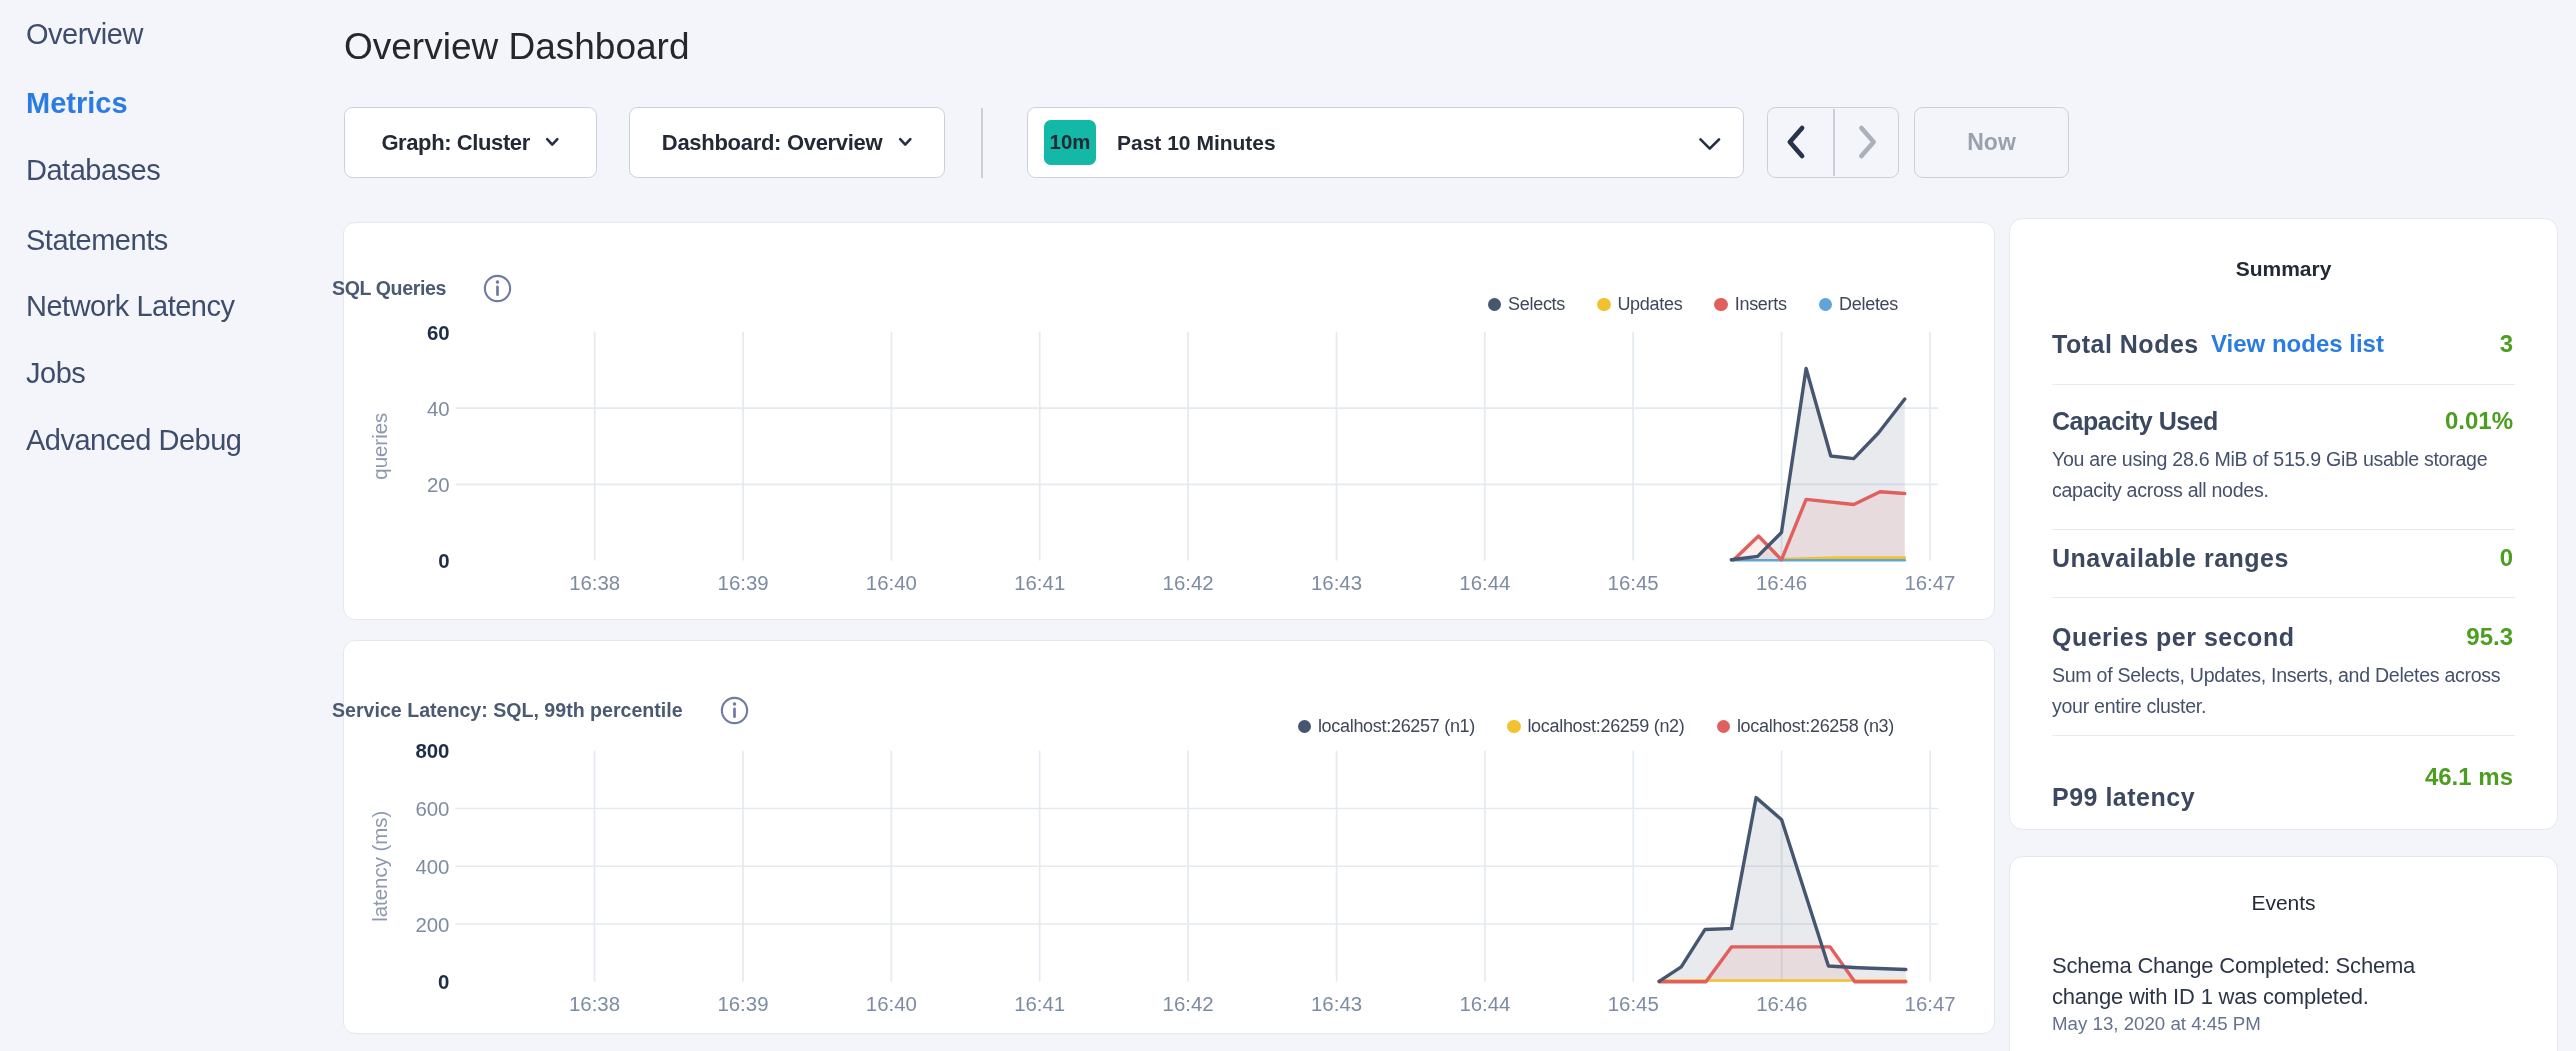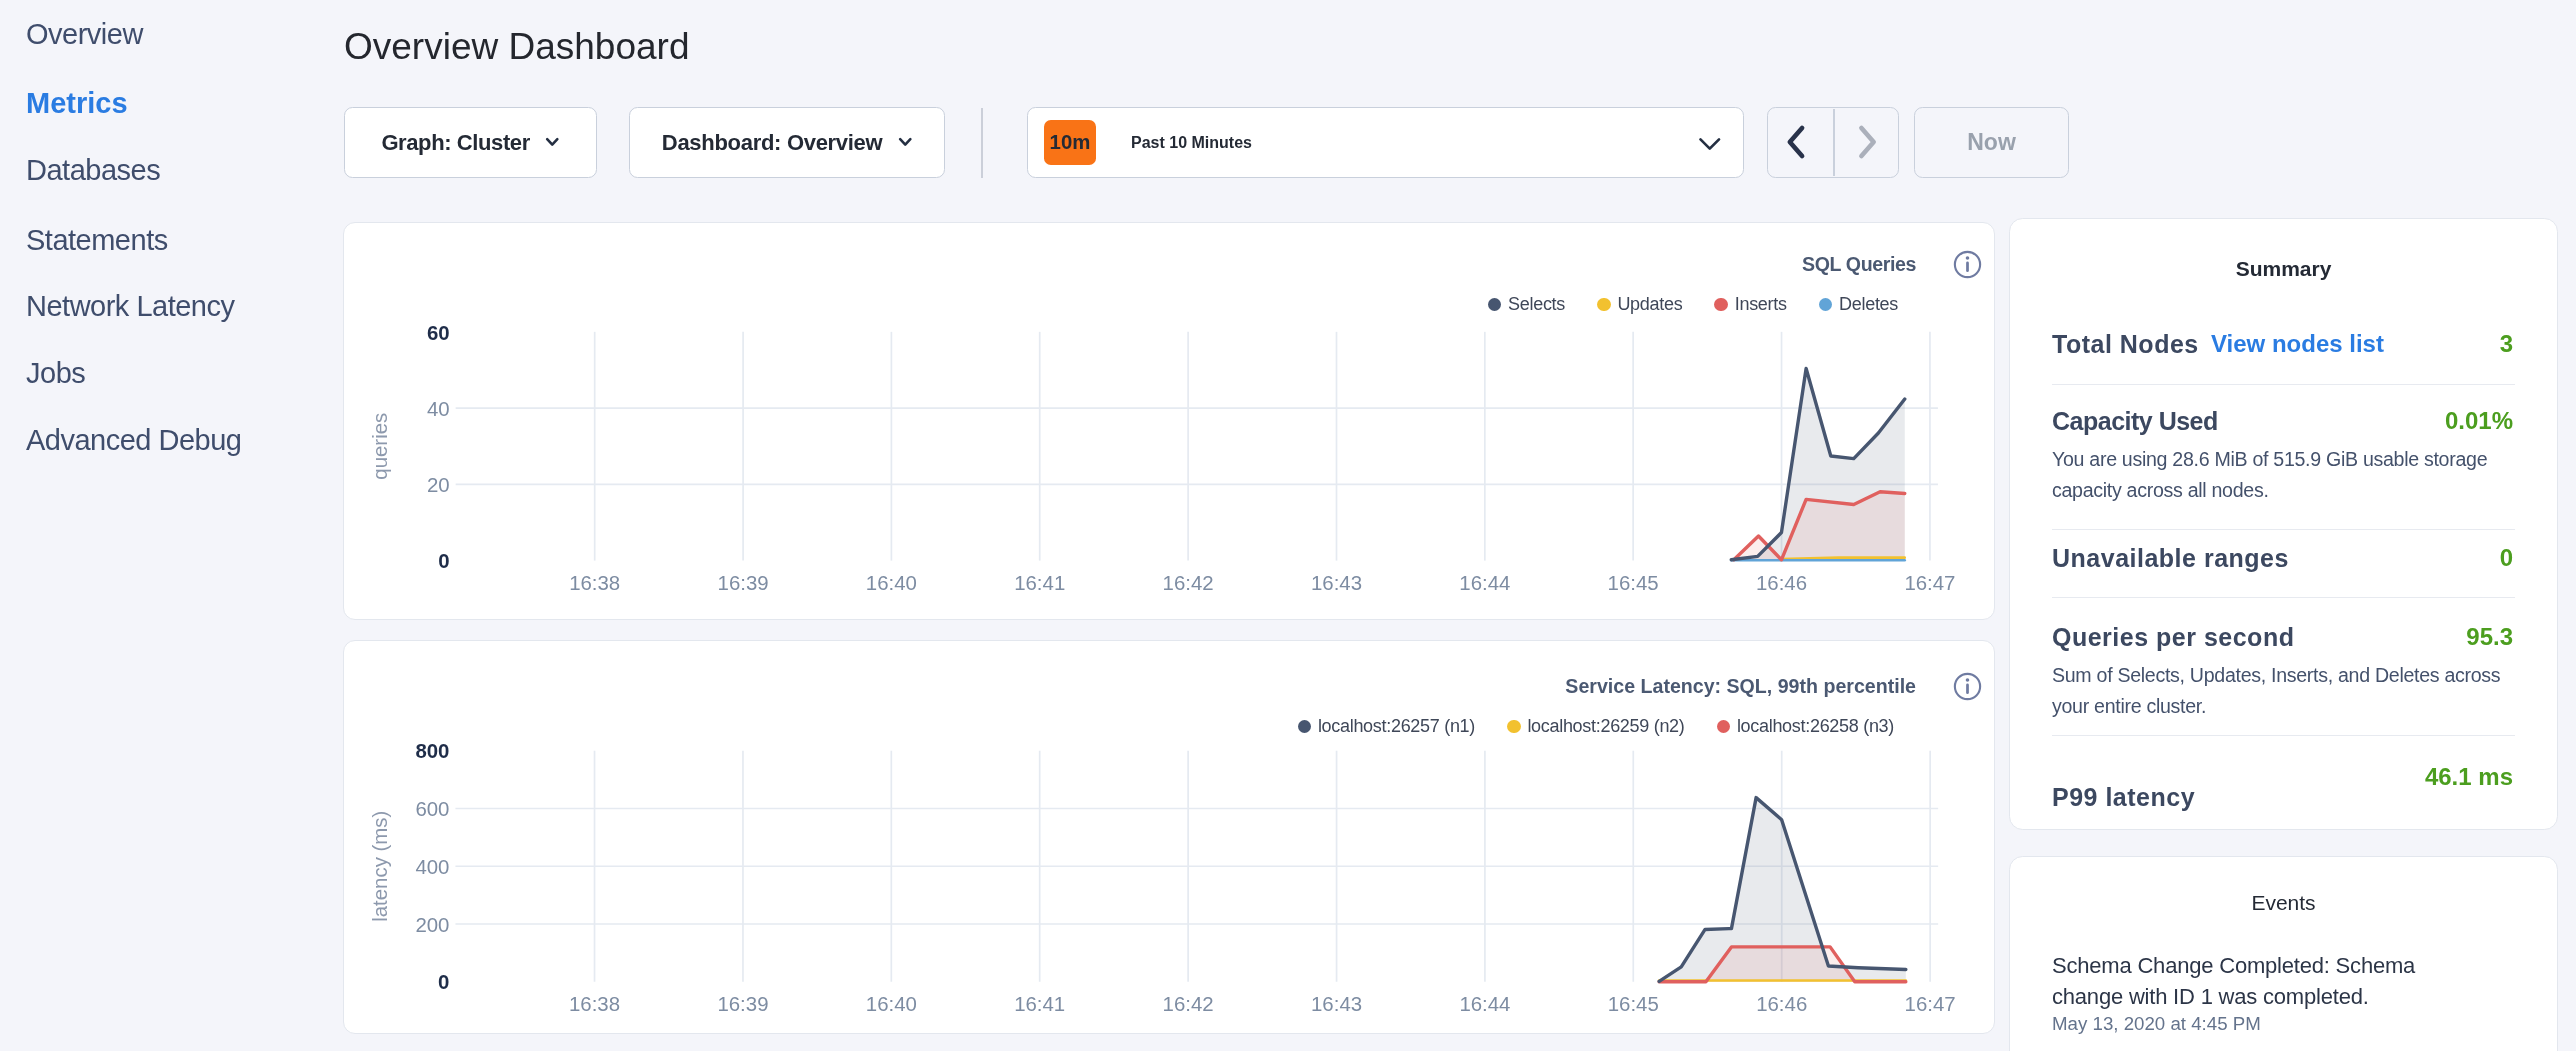--- a/index.html
+++ b/index.html
@@ -5,22 +5,22 @@
 html,body { width:2576px; height:1051px; overflow:hidden; }
 body { background:#f4f5fa; font-family:"Liberation Sans", sans-serif; position:relative; }
 svg text { font-family:"Liberation Sans", sans-serif; }
 .abs { position:absolute; white-space:nowrap; }
 .nav { position:absolute; left:26px; font-size:29px; letter-spacing:-0.5px; color:#3f4d6c; white-space:nowrap; }
 .nav.active { color:#2a7ce2; font-weight:700; letter-spacing:0; }
 .btn { position:absolute; top:107px; height:71px; background:#fff; border:1.7px solid #c9d0dc; border-radius:8.5px;
   display:flex; align-items:center; justify-content:center; font-size:22px; font-weight:700; color:#242a35; white-space:nowrap; }
 .btn.ghost { background:transparent; }
 .card { position:absolute; background:#fff; border:1.7px solid #e3e7ee; border-radius:12px; }
-.ctitle { position:absolute; left:0; right:0; display:flex; align-items:center; justify-content:flex-end; gap:37px;
-  font-size:19.6px; font-weight:700; color:#4b5972; white-space:nowrap; transform:translateX(-12px); }
+.ctitle { position:absolute; left:0; right:0; display:flex; align-items:center; justify-content:flex-start; gap:37px;
+  font-size:19.6px; font-weight:700; color:#4b5972; white-space:nowrap; transform:translateX(-12px);margin-top:24px; }
 .legend { position:absolute; display:flex; gap:32px; font-size:18px; letter-spacing:-0.3px; color:#3f4758; align-items:center; }
 .li { display:flex; align-items:center; gap:6.8px; white-space:nowrap; }
 .dot { width:13.6px; height:13.6px; border-radius:50%; display:inline-block; flex:none; }
 .slab { position:absolute; left:42px; font-size:25px; font-weight:700; color:#3c4860; letter-spacing:0.5px; white-space:nowrap; }
 .sval { position:absolute; right:44px; font-size:24px; font-weight:700; color:#4c9e1f; white-space:nowrap; }
 .sdesc { position:absolute; left:42px; font-size:19.6px; letter-spacing:-0.3px; color:#44516b; line-height:31px; }
 .sdiv { position:absolute; left:42px; right:42px; height:0; border-top:1.7px solid #e7eaf0; }
 </style></head>
 <body>
 
@@ -35,22 +35,22 @@
 <div class="abs" style="left:344px;top:26px;font-size:37px;color:#24272e">Overview Dashboard</div>
 
 <div class="btn" style="left:344px;width:253px;letter-spacing:-0.4px">Graph: Cluster<svg width="14.5" height="10.2" viewBox="0 0 17 12" style="margin-left:15.3px">
       <path d="M2.5 2.5 L8.5 9 L14.5 2.5" fill="none" stroke="#242f42" stroke-width="3" stroke-linecap="round" stroke-linejoin="round"></path>
     </svg></div>
 <div class="btn" style="left:629px;width:316px;letter-spacing:-0.3px">Dashboard: Overview<svg width="14.5" height="10.2" viewBox="0 0 17 12" style="margin-left:15.3px">
       <path d="M2.5 2.5 L8.5 9 L14.5 2.5" fill="none" stroke="#242f42" stroke-width="3" stroke-linecap="round" stroke-linejoin="round"></path>
     </svg></div>
 <div class="abs" style="left:981px;top:108px;width:1.7px;height:70px;background:#cbcfd9"></div>
 <div class="btn" style="left:1027px;width:717px;justify-content:flex-start;padding-left:16px">
-  <span style="background:#f97316;border-radius:6.8px;width:52px;height:45px;display:flex;align-items:center;justify-content:center;font-size:20.4px">10m</span>
-  <span style="margin-left:35px;font-size:16px">Past 10 Minutes</span>
+  <span style="background:#14b8a6;border-radius:6.8px;width:52px;height:45px;display:flex;align-items:center;justify-content:center;font-size:20.4px">10m</span>
+  <span style="margin-left:21px;font-size:21px">Past 10 Minutes</span>
   <svg width="25.5" height="16" viewBox="0 0 30 19" style="position:absolute;right:20.4px;top:28px">
       <path d="M4 4 L15 15 L26 4" fill="none" stroke="#242f42" stroke-width="3.2" stroke-linecap="round" stroke-linejoin="round"></path>
     </svg>
 </div>
 <div class="btn ghost" style="left:1767px;width:132px"></div>
 <div class="abs" style="left:1833px;top:109px;width:1.7px;height:67px;background:#c9d0dc"></div>
 <svg class="abs" style="left:1783px;top:123px" width="25.5" height="38" viewBox="0 0 30 45">
     <path d="M22.5 6 L8 22.5 L22.5 39" fill="none" stroke="#28324a" stroke-width="5.5" stroke-linecap="round" stroke-linejoin="round"></path>
   </svg>
 <svg class="abs" style="left:1855px;top:123px" width="25.5" height="38" viewBox="0 0 30 45">

